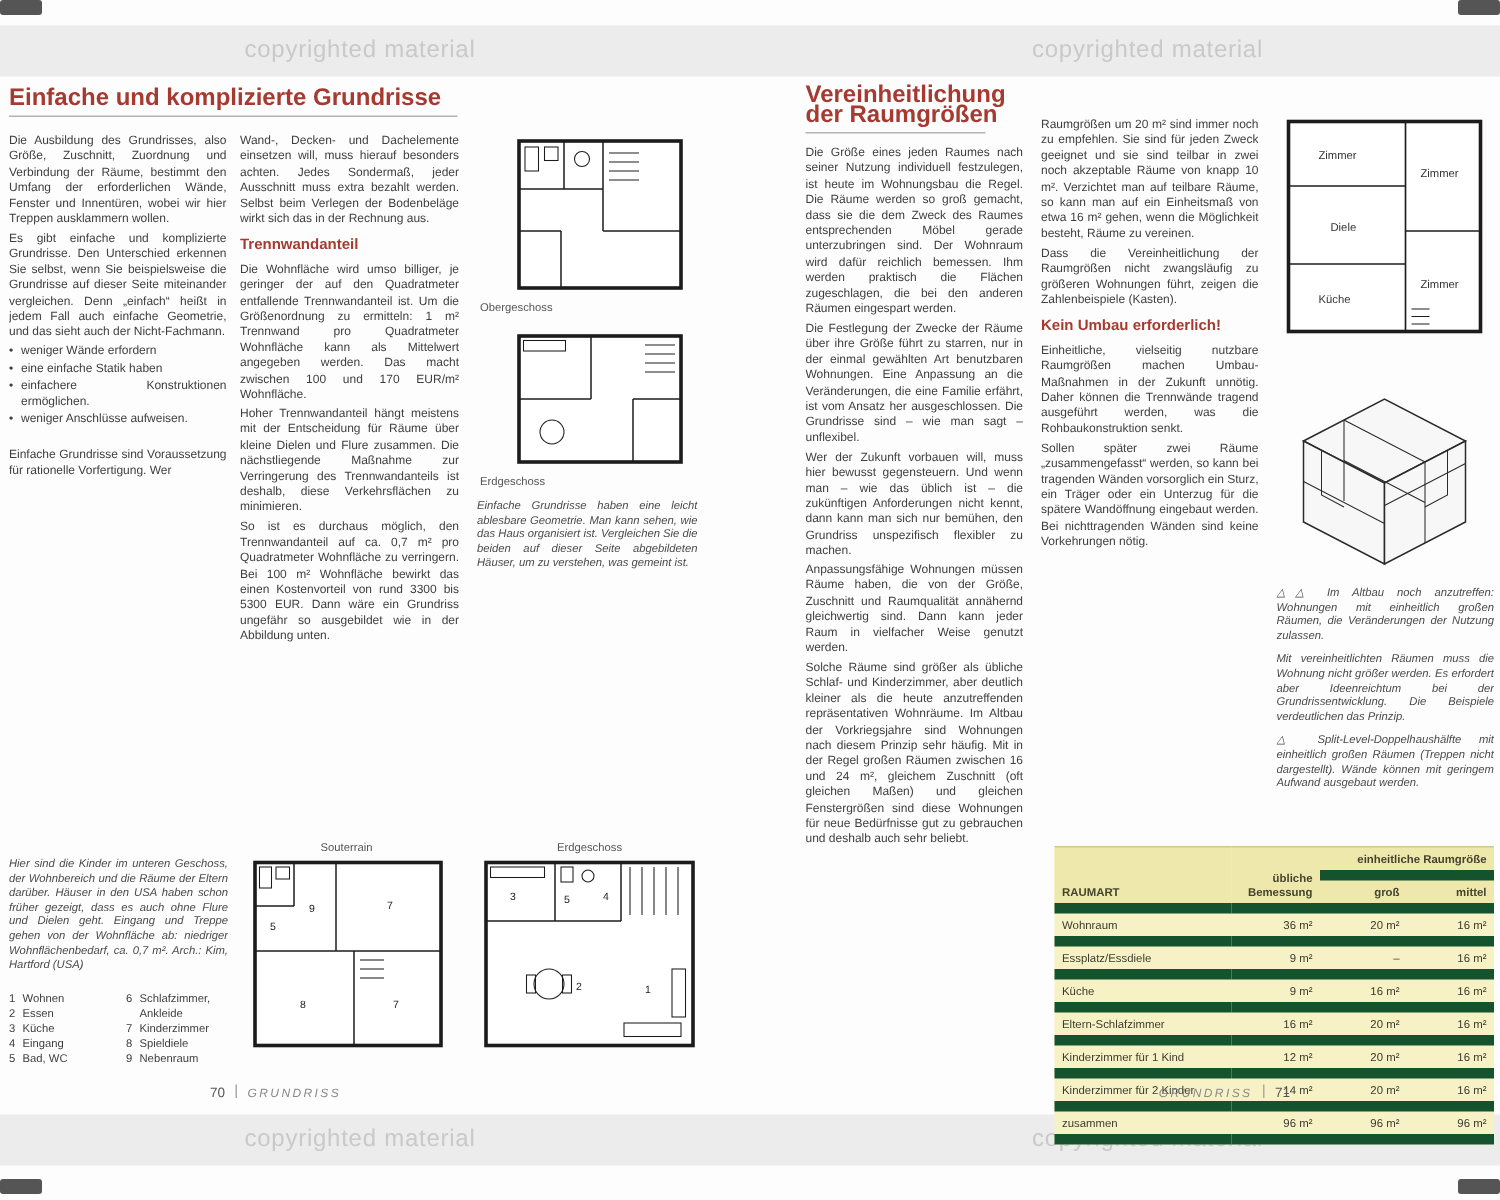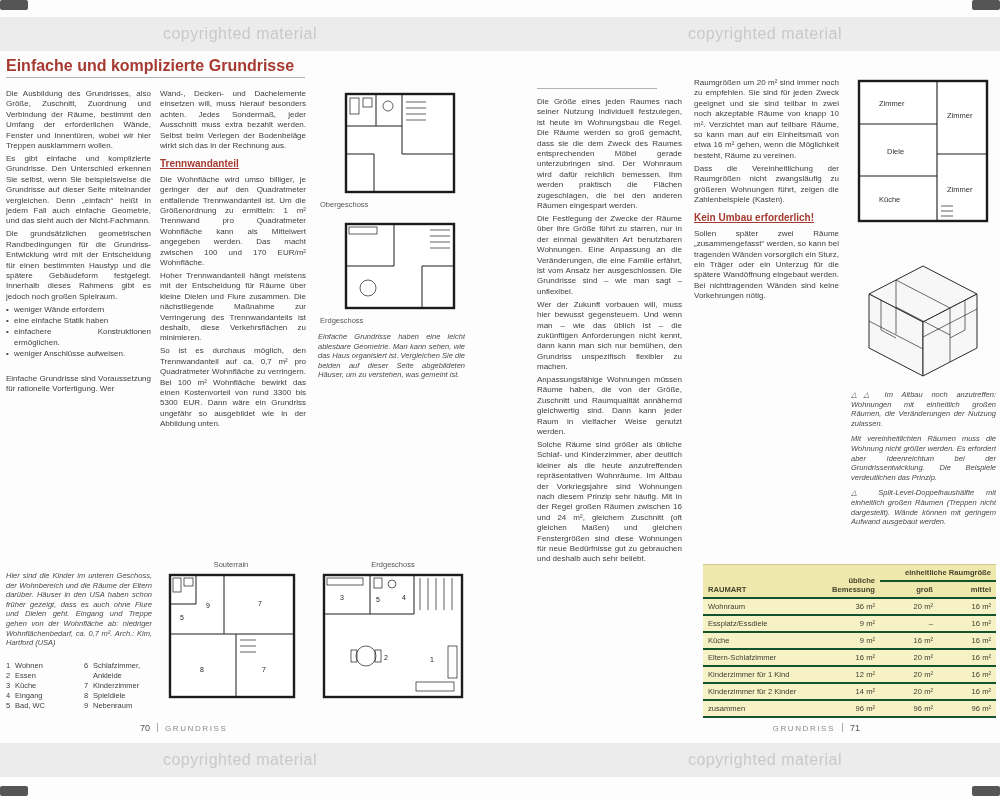--- a/index.html
+++ b/index.html
@@ -8,21 +8,21 @@
   body { font-family:"Liberation Sans", sans-serif; }
   .canvas { position:relative; width:1000px; height:800px; background:#fdfdfd; overflow:hidden; }
 
   .band { position:absolute; left:0; width:100%; height:34px; background:#ececec; }
   .band.top { top:17px; } .band.bottom { top:743px; }
   .wm { position:absolute; transform:translateX(-50%); color:#c9c9c9; font-size:16px; letter-spacing:0.5px; white-space:nowrap; }
   .corner { position:absolute; width:28px; height:10px; background:#555555; border-radius:2px; }
 
   .rule { position:absolute; height:1px; background:#b3b3b3; }
   .head { position:absolute; color:#a63a30; font-weight:bold; font-size:16px; line-height:13px; }
-  .subhead { color:#a63a30; font-size:10px; font-weight:bold; margin:8px 0 5px;text-decoration:underline; }
+  .subhead { color:#a63a30; font-size:10px; font-weight:bold; margin:8px 0 5px; }
 
   .col { position:absolute; font-size:8px; line-height:10.4px; color:#3e3e3e; text-align:justify; overflow:hidden; }
   .col p { margin:0 0 2.5px; }
   .bullets { list-style:none; margin:1px 0 14px; }
   .bullets li { padding-left:8px; position:relative; margin-bottom:1px; }
   .bullets li::before { content:"\2022"; position:absolute; left:0; }
 
   .figcap { position:absolute; font-size:7.5px; color:#555; }
   .figcap.center { text-align:center; }
   .note { position:absolute; font-size:7.5px; line-height:9.6px; color:#4a4a4a; font-style:italic; text-align:justify; overflow:hidden; }
@@ -32,24 +32,24 @@
   .legend .lcol { width:70px; }
   .legend .li { display:flex; }
   .legend .num { width:9px; flex:none; }
 
   .plan { position:absolute; }
   .plan text { font-family:"Liberation Sans", sans-serif; }
 
   .footer { position:absolute; font-size:8px; color:#8a8a8a; white-space:nowrap; }
   .footer .num { font-size:9px; color:#555; letter-spacing:0; }
   .footer .sep { display:inline-block; width:1px; height:9px; background:#aaa; margin:0 7px; vertical-align:-1px; }
-  .footer .lbl { letter-spacing:1.6px; }
+  .footer .lbl { letter-spacing:1.6px;font-style:italic; }
 
   .rtable { position:absolute; border-collapse:collapse; table-layout:fixed; background:#f7f2c6; font-size:7.6px; color:#3c3c2e; border-top:1px solid #cfc68d; }
-  .rtable th, .rtable td { border-bottom:2px solid #14532d; padding:3px 5px; text-align:right; vertical-align:bottom; }
+  .rtable th, .rtable td { border-bottom:7px solid #14532d; padding:3px 5px; text-align:right; vertical-align:bottom; }
   .rtable th.c1, .rtable td.c1 { text-align:left; }
   .rtable thead th { background:#efe8ac; font-weight:bold; color:#45452f; }
   .rtable tr.total td { border-top:1px solid #bdb377; }
 </style>
 </head>
 <body>
 
 <div class="canvas">
 
   <div class="band top"></div>
@@ -63,21 +63,20 @@
   <div class="corner" style="right:0;top:0;"></div>
   <div class="corner" style="left:0;top:786px;"></div>
   <div class="corner" style="right:0;top:786px;"></div>
 
   <h1 class="head" style="left:6px;top:59px;width:320px;">Einfache und komplizierte Grundrisse</h1>
   <div class="rule" style="left:6px;top:77px;width:299px;"></div>
 
   <div class="col" style="left:6px;top:89px;width:145px;height:476px;">
     <p>Die Ausbildung des Grundrisses, also Größe, Zuschnitt, Zuordnung und Verbindung der Räume, bestimmt den Umfang der erforderlichen Wände, Fenster und Innentüren, wobei wir hier Treppen ausklammern wollen.</p>
     <p>Es gibt einfache und komplizierte Grundrisse. Den Unterschied erkennen Sie selbst, wenn Sie beispielsweise die Grundrisse auf dieser Seite miteinander vergleichen. Denn „einfach“ heißt in jedem Fall auch einfache Geometrie, und das sieht auch der Nicht-Fachmann.</p>
-    <p>Die grundsätzlichen geometrischen Randbedingungen für die Grundriss-Entwicklung wird mit der Entscheidung für einen bestimmten Haustyp und die spätere Gebäudeform festgelegt. Innerhalb dieses Rahmens gibt es jedoch noch großen Spielraum.</p>
     <ul class="bullets">
       <li>weniger Wände erfordern</li>
       <li>eine einfache Statik haben</li>
       <li>einfachere Konstruktionen ermöglichen.</li>
       <li>weniger Anschlüsse aufweisen.</li>
     </ul>
     <p>Einfache Grundrisse sind Voraussetzung für rationelle Vorfertigung. Wer</p>
   </div>
 
   <div class="col" style="left:160px;top:89px;width:146px;height:476px;">
@@ -235,34 +234,39 @@
       <text x="84" y="30">4</text>
       <text x="66" y="90">2</text>
       <text x="112" y="92">1</text>
     </g>
   </svg>
 
   <div class="footer" style="left:140px;top:723px;">
     <span class="num">70</span><span class="sep"></span><span class="lbl">GRUNDRISS</span>
   </div>
 
+  <h1 class="head" style="left:537px;top:57px;width:180px;">
+    <span style="display:block;">Vereinheitlichung</span>
+    <span style="display:block;">der Raumgrößen</span>
+  </h1>
   <div class="rule" style="left:537px;top:88px;width:120px;"></div>
 
   <div class="col" style="left:537px;top:97px;width:145px;height:596px;">
     <p>Die Größe eines jeden Raumes nach seiner Nutzung individuell festzulegen, ist heute im Wohnungsbau die Regel. Die Räume werden so groß gemacht, dass sie die dem Zweck des Raumes entsprechenden Möbel gerade unterzubringen sind. Der Wohnraum wird dafür reichlich bemessen. Ihm werden praktisch die Flächen zugeschlagen, die bei den anderen Räumen eingespart werden.</p>
     <p>Die Festlegung der Zwecke der Räume über ihre Größe führt zu starren, nur in der einmal gewählten Art benutzbaren Wohnungen. Eine Anpassung an die Veränderungen, die eine Familie erfährt, ist vom Ansatz her ausgeschlossen. Die Grundrisse sind – wie man sagt – unflexibel.</p>
     <p>Wer der Zukunft vorbauen will, muss hier bewusst gegensteuern. Und wenn man – wie das üblich ist – die zukünftigen Anforderungen nicht kennt, dann kann man sich nur bemühen, den Grundriss unspezifisch flexibler zu machen.</p>
     <p>Anpassungsfähige Wohnungen müssen Räume haben, die von der Größe, Zuschnitt und Raumqualität annähernd gleichwertig sind. Dann kann jeder Raum in vielfacher Weise genutzt werden.</p>
     <p>Solche Räume sind größer als übliche Schlaf- und Kinderzimmer, aber deutlich kleiner als die heute anzutreffenden repräsentativen Wohnräume. Im Altbau der Vorkriegsjahre sind Wohnungen nach diesem Prinzip sehr häufig. Mit in der Regel großen Räumen zwischen 16 und 24 m², gleichem Zuschnitt (oft gleichen Maßen) und gleichen Fenstergrößen sind diese Wohnungen für neue Bedürfnisse gut zu gebrauchen und deshalb auch sehr beliebt.</p>
   </div>
 
   <div class="col" style="left:694px;top:78px;width:145px;height:472px;">
     <p>Raumgrößen um 20 m² sind immer noch zu empfehlen. Sie sind für jeden Zweck geeignet und sie sind teilbar in zwei noch akzeptable Räume von knapp 10 m². Verzichtet man auf teilbare Räume, so kann man auf ein Einheitsmaß von etwa 16 m² gehen, wenn die Möglichkeit besteht, Räume zu vereinen.</p>
     <p>Dass die Vereinheitlichung der Raumgrößen nicht zwangsläufig zu größeren Wohnungen führt, zeigen die Zahlenbeispiele (Kasten).</p>
     <h2 class="subhead">Kein Umbau erforderlich!</h2>
+    <p>Einheitliche, vielseitig nutzbare Raumgrößen machen Umbau-Maßnahmen in der Zukunft unnötig. Daher können die Trennwände tragend ausgeführt werden, was die Rohbaukonstruktion senkt.</p>
     <p>Sollen später zwei Räume „zusammengefasst“ werden, so kann bei tragenden Wänden vorsorglich ein Sturz, ein Träger oder ein Unterzug für die spätere Wandöffnung eingebaut werden. Bei nichttragenden Wänden sind keine Vorkehrungen nötig.</p>
   </div>
 
   <svg class="plan" style="left:851px;top:76px;" width="145" height="152" viewBox="0 0 145 152">
     <rect x="8" y="5" width="128" height="140" fill="#ffffff" stroke="#1c1c1c" stroke-width="2.4"></rect>
     <g fill="none" stroke="#1c1c1c" stroke-width="1.1">
       <line x1="86" y1="5" x2="86" y2="145"></line>
       <line x1="8" y1="48" x2="86" y2="48"></line>
       <line x1="8" y1="100" x2="86" y2="100"></line>
       <line x1="86" y1="78" x2="136" y2="78"></line>

